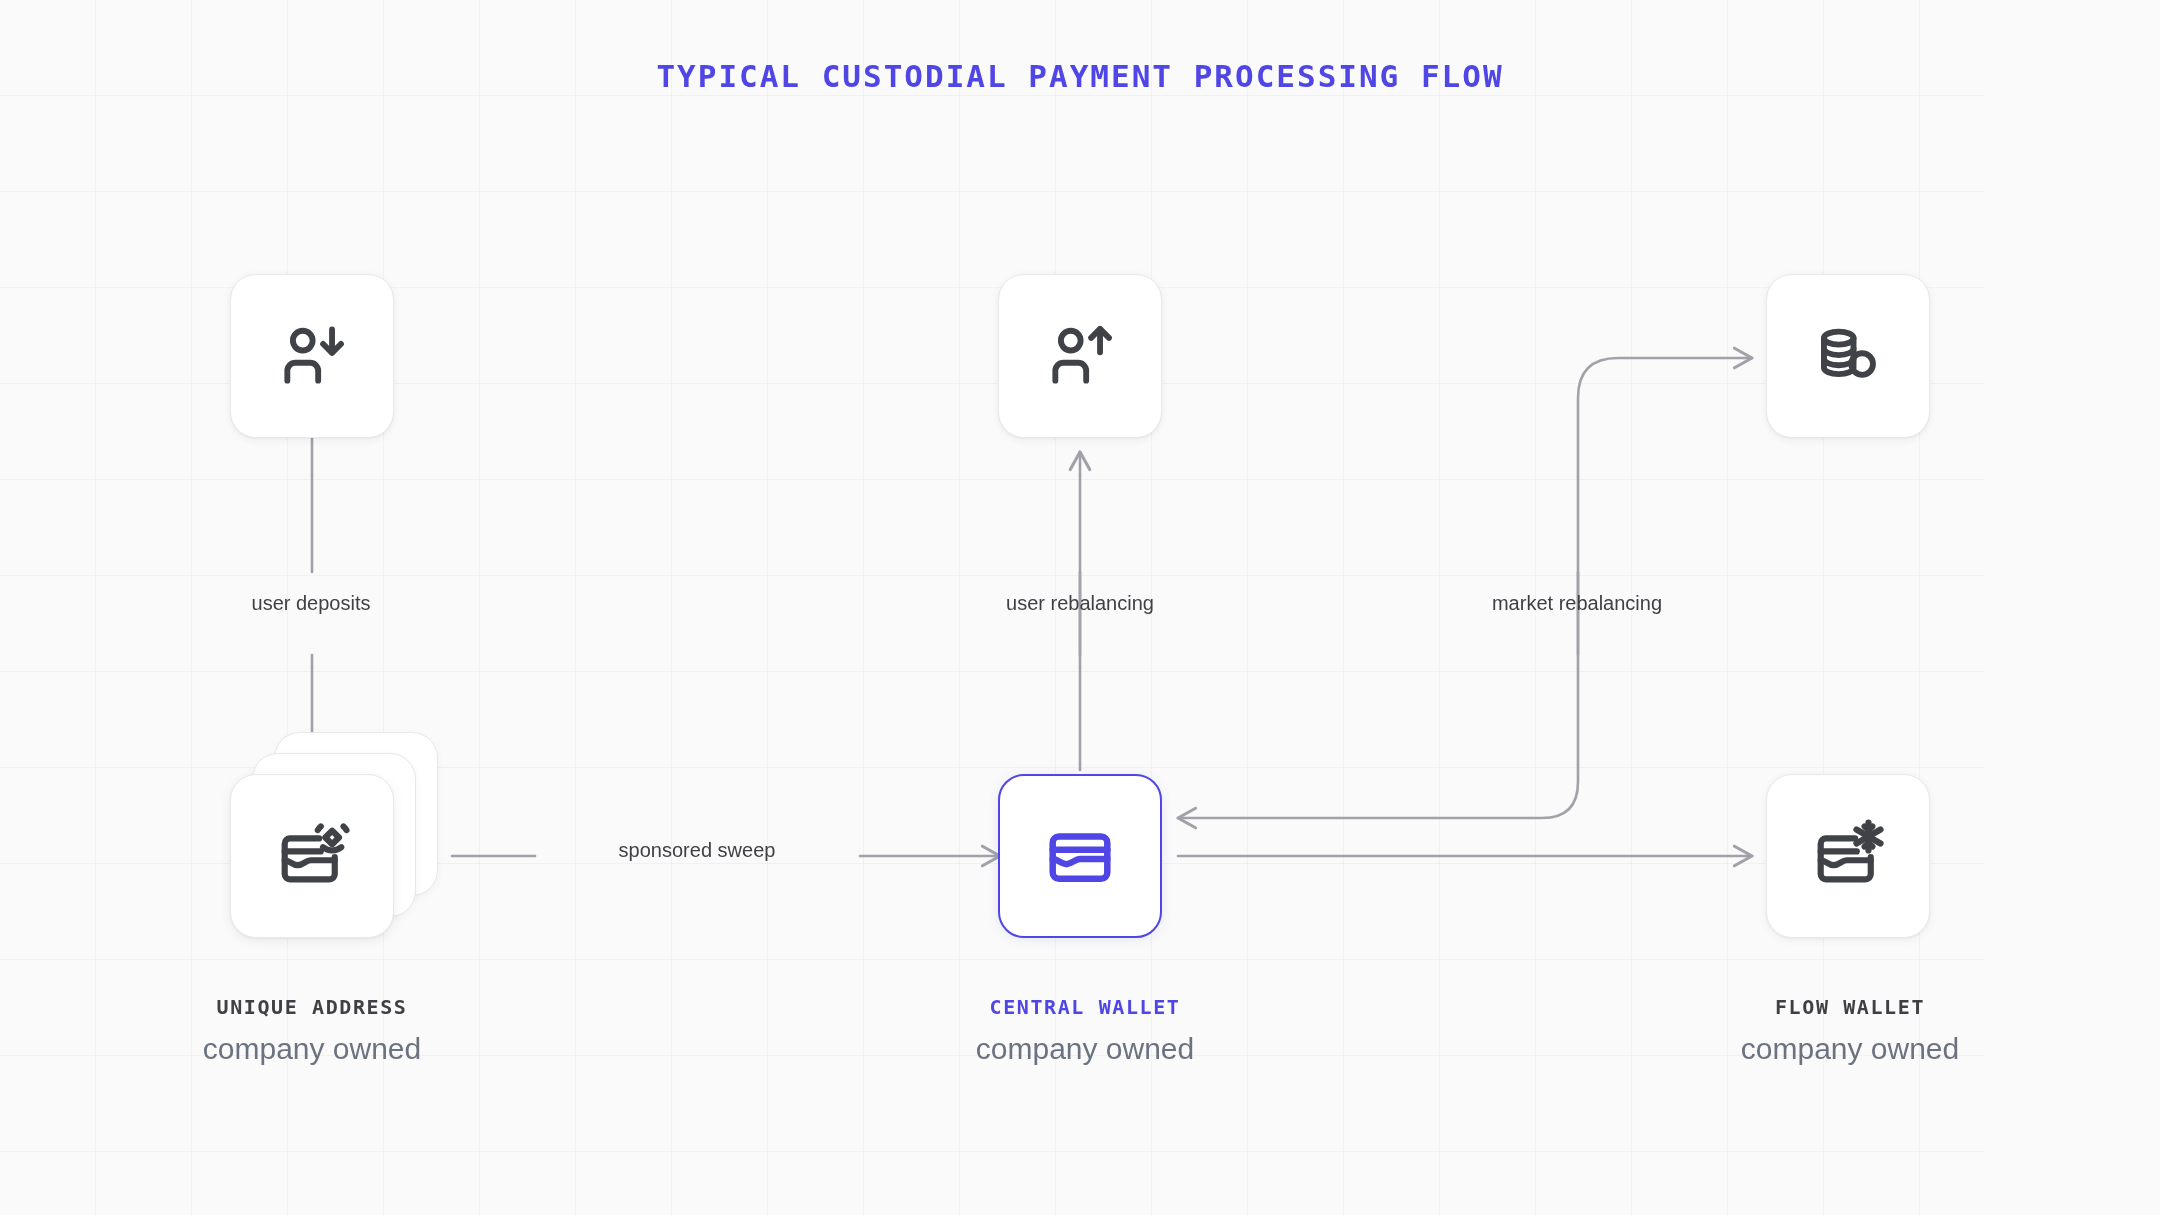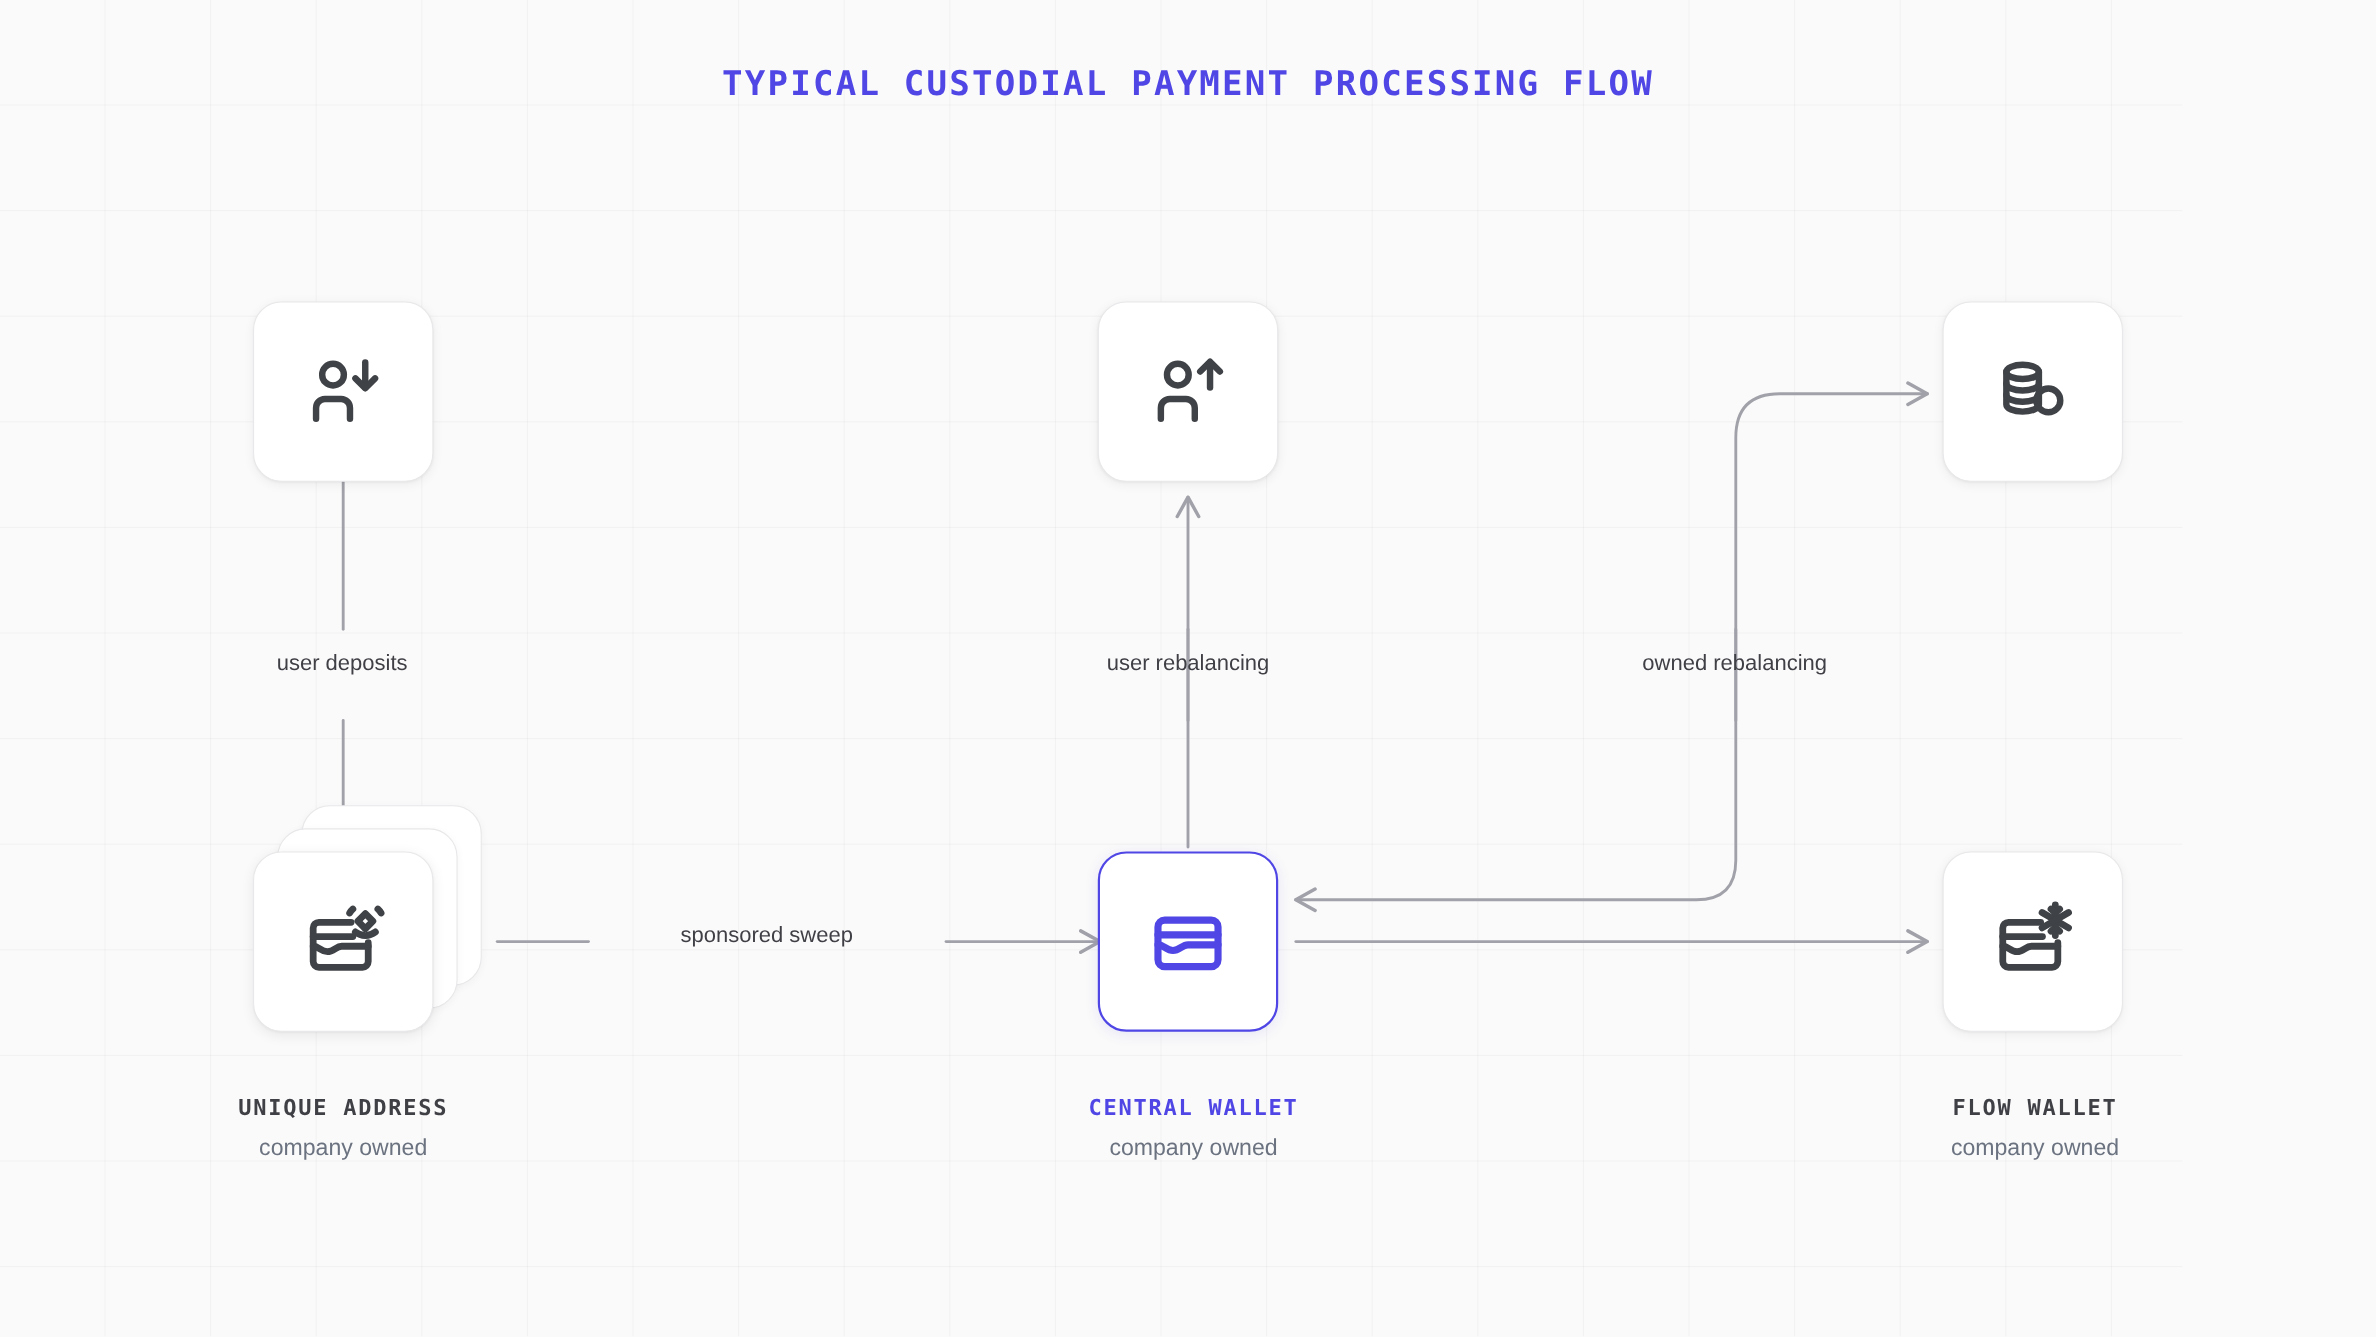--- a/index.html
+++ b/index.html
@@ -100,21 +100,21 @@
     font-weight: bold;
     font-size: 20px;
     letter-spacing: 1.6px;
     color: #3f3f46;
     white-space: nowrap;
   }
   .caption .ctitle.accent { color: #4f46e5; }
   .caption .csub {
     margin-top: 13px;
     font-family: "Liberation Sans", sans-serif;
-    font-size: 21px;
+    font-size: 30px;
     color: #6b7280;
     white-space: nowrap;
   }
 
   
   .edge-label {
     position: absolute;
     font-family: "Liberation Sans", sans-serif;
     font-size: 20px;
     color: #3f3f46;
@@ -256,15 +256,15 @@
     <div class="ctitle">FLOW WALLET</div>
     <div class="csub">company owned</div>
   </div>
 
   <div class="edge-label" style="left:311px; top:592px;">user deposits</div>
 
   <div class="edge-label" style="left:697px; top:839px;">sponsored sweep</div>
 
   <div class="edge-label" style="left:1080px; top:592px;">user rebalancing</div>
 
-  <div class="edge-label" style="left:1577px; top:592px;">owned rebalancing</div>
+  <div class="edge-label" style="left:1577px; top:592px;">market rebalancing</div>
 
 </div>
 
 </body></html>

